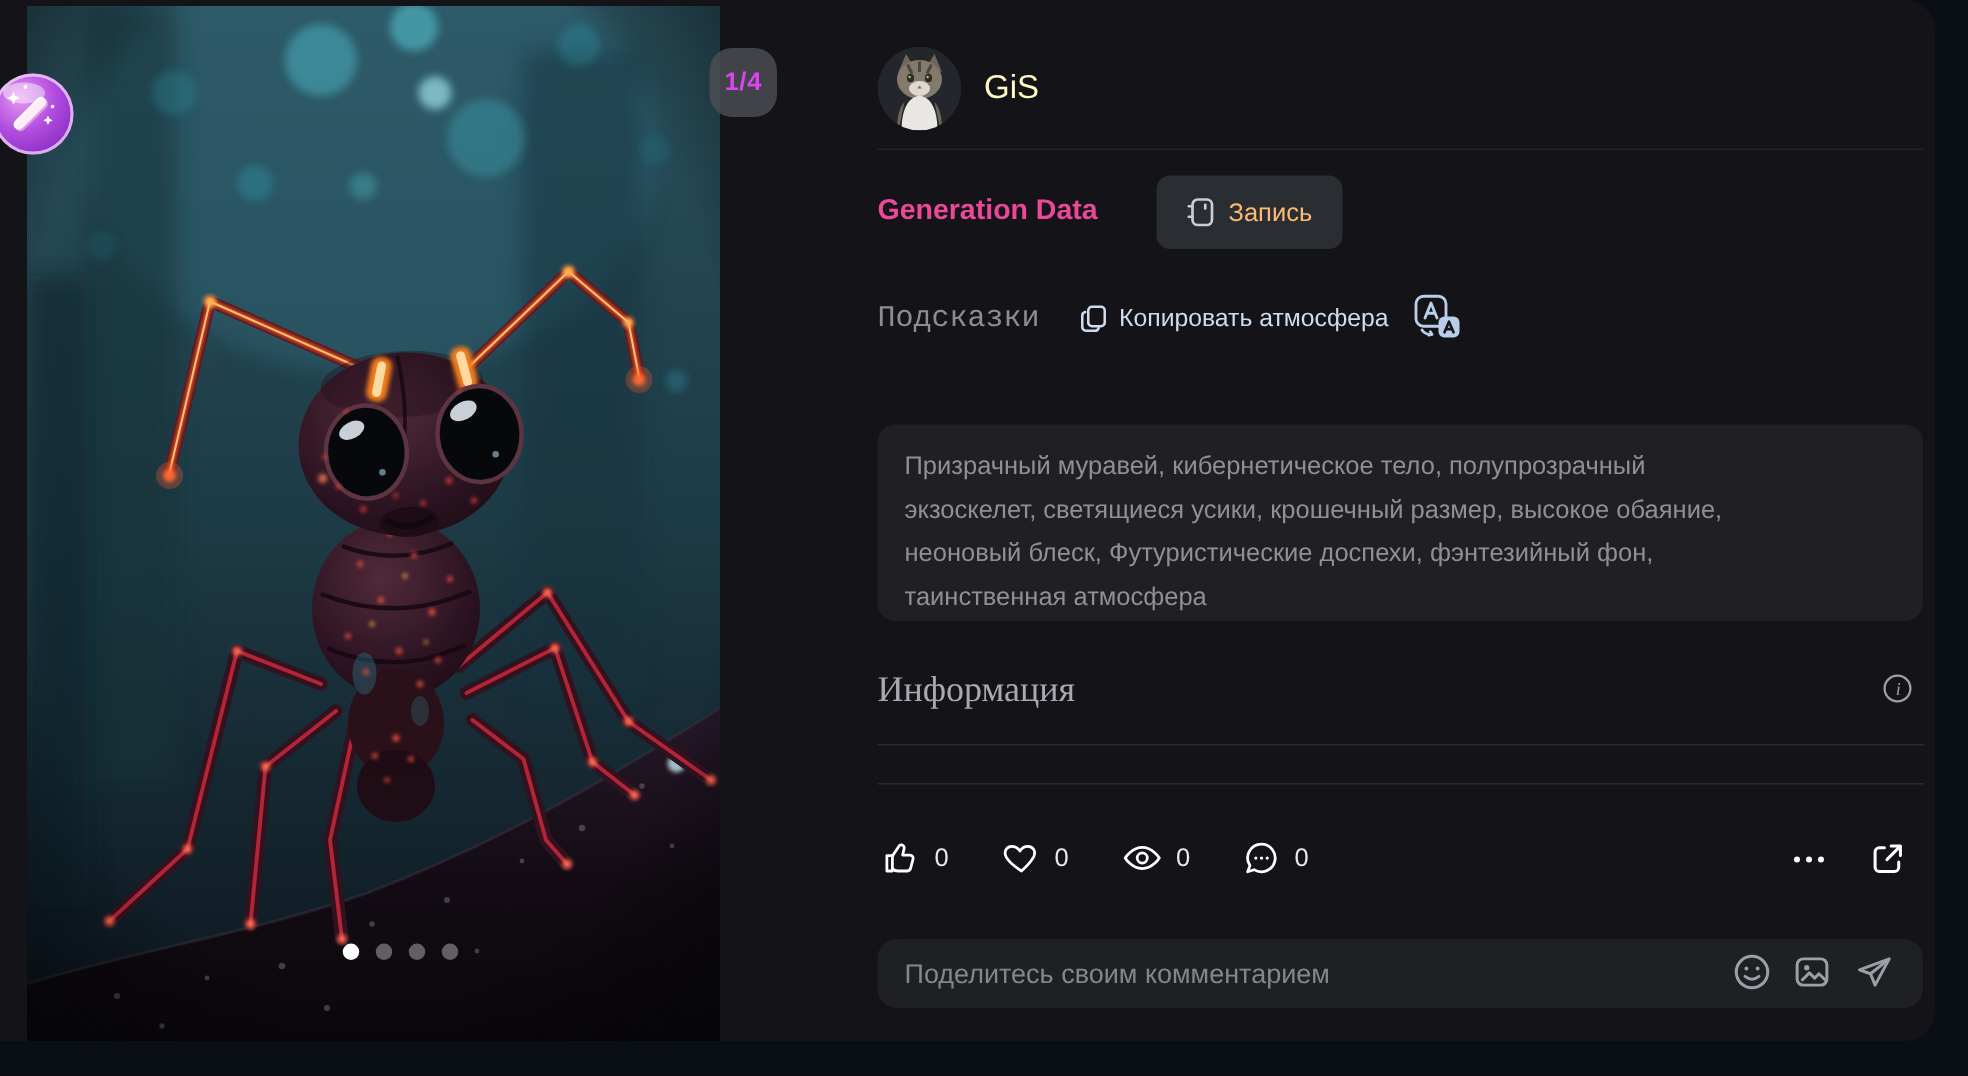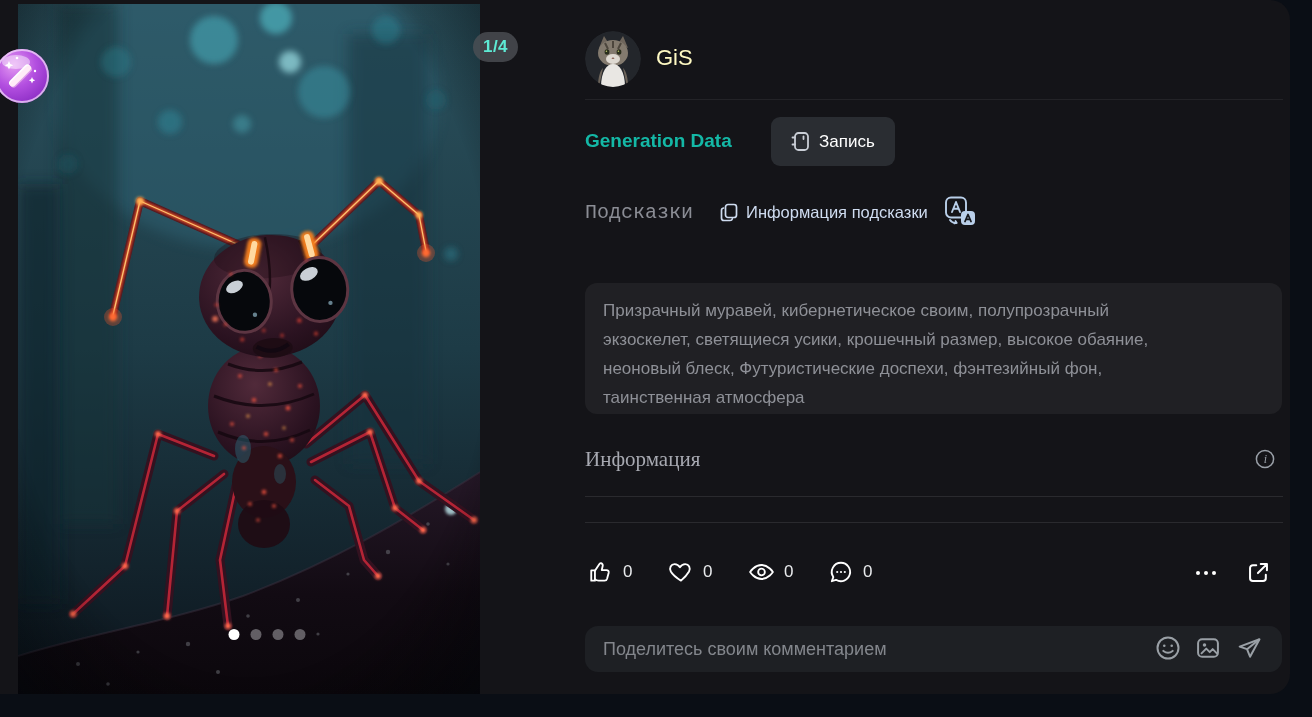--- a/index.html
+++ b/index.html
@@ -3,54 +3,54 @@
 <meta charset="utf-8">
 <style>
   * { margin:0; padding:0; box-sizing:border-box; }
   body { background:#05070b; font-family:"Liberation Sans", sans-serif; }
   .stage { position:relative; width:1312px; height:717px; background:#0a0e15; overflow:hidden; }
   .card { position:absolute; left:0; top:0; width:1290px; height:694px; background:#141418;
           border-radius:0 20px 20px 0; overflow:hidden; }
 
   
   .artwork { position:absolute; left:18px; top:4px; width:462px; height:690px; background:#10202a; }
-  .counter-badge { position:absolute; left:473px; top:32px; width:45px; height:30px;
-          background:rgba(78,81,86,.78); border-radius:15px; color:#5eead4; font-size:17px; font-weight:bold;
+  .counter-badge { position:absolute; left:473px; top:32px; width:45px; height:46px;
+          background:rgba(78,81,86,.78); border-radius:15px; color:#d946ef; font-size:17px; font-weight:bold;
           display:flex; align-items:center; justify-content:center; z-index:6; letter-spacing:.5px;}
   .dots { position:absolute; left:249px; bottom:54px; transform:translateX(-50%);
           display:flex; gap:11px; z-index:6; }
   .dot { width:11px; height:11px; border-radius:50%; background:rgba(200,200,205,.45); cursor:pointer; }
   .dot.active { background:#ffffff; }
   .wand-bubble { position:absolute; left:-6px; top:48px; width:56px; height:56px; z-index:7; cursor:pointer; }
 
   
   .content { position:absolute; left:585px; top:0; width:698px; height:694px; }
   .avatar { position:absolute; left:0; top:31px; width:56px; height:56px; border-radius:50%; overflow:hidden; cursor:pointer; }
   .username { position:absolute; left:71px; top:45px; font-size:22px; color:#fef9c3; font-weight:500; }
   .remix-btn { position:absolute; right:0; top:37px; width:157px; height:44px; border:none; border-radius:22px;
           background:#f2364d; color:#fff; font-size:20px; font-family:"Liberation Sans",sans-serif; cursor:pointer; }
   .hdr-divider { position:absolute; left:0; top:99px; width:698px; height:1px; background:#232327; }
 
-  .gen-title { position:absolute; left:0; top:130px; font-size:19px; font-weight:bold; color:#14b8a6;text-align:center; }
+  .gen-title { position:absolute; left:0; top:130px; font-size:19px; font-weight:bold; color:#ec4899;text-align:center; }
   .record-btn { position:absolute; left:186px; top:117px; height:49px; padding:0 20px; background:#2a2d32;
-          border:none; border-radius:9px; color:#ffffff; font-size:17px; display:flex; align-items:center; gap:9px;
+          border:none; border-radius:9px; color:#fdba74; font-size:17px; display:flex; align-items:center; gap:9px;
           font-family:"Liberation Sans",sans-serif; cursor:pointer; }
 
   .prompts-row { position:absolute; left:0; top:196px; display:flex; align-items:center; }
   .prompts-label { font-family:Liberation Mono, monospace; font-size:20px; color:#8b8d95; }
   .copy-btn { display:flex; align-items:center; gap:8px; background:none; border:none; color:#cfdcf0;
           font-size:16.5px; margin-left:27px; font-family:"Liberation Sans",sans-serif; cursor:pointer; }
   .translate-btn { background:none; border:none; margin-left:16px; cursor:pointer; height:32px; }
 
   .prompt-box { position:absolute; left:0; top:283px; width:697px; height:131px; background:#202024;
           border-radius:12px; padding:13px 18px; }
   .prompt-text { font-size:17px; line-height:29px; color:#8e9097; max-width:568px; }
 
   .info-row { position:absolute; left:0; top:447px; width:698px; }
-  .info-label { font-family:"Liberation Serif", serif; font-size:21px; color:#a7a9b1; }
+  .info-label { font-family:"Liberation Serif", serif; font-size:24px; color:#a7a9b1; }
   .info-icon { position:absolute; right:8px; top:2px; }
   .divider-a { position:absolute; left:0; top:496px; width:698px; height:1px; background:#2a2a2e; }
   .divider-b { position:absolute; left:0; top:522px; width:698px; height:1px; background:#2a2a2e; }
 
   .stats-row { position:absolute; left:0; top:559px; width:698px; height:32px; }
   .stat { position:absolute; display:flex; align-items:center; gap:9px; color:#e8eaec; font-size:17px; cursor:pointer; }
   .stat svg { display:block; }
   .more-btn { position:absolute; left:608px; top:2px; background:none; border:none; cursor:pointer; }
   .share-btn { position:absolute; left:660px; top:0; background:none; border:none; cursor:pointer; }
 
@@ -328,36 +328,36 @@
         <span>Запись</span>
       </button>
 
       <div class="prompts-row">
         <span class="prompts-label">Подсказки</span>
         <button class="copy-btn">
           <svg width="18" height="19" viewBox="0 0 18 19">
             <rect x="5.5" y="1.5" width="11" height="13" rx="2.5" fill="none" stroke="#cfdcf0" stroke-width="1.7"></rect>
             <path d="M3.5 5 A2.5 2.5 0 0 0 1.5 7.5 V15 a2.5 2.5 0 0 0 2.5 2.5 H10 a2.5 2.5 0 0 0 2.4-1.8" fill="none" stroke="#cfdcf0" stroke-width="1.7" stroke-linecap="round"></path>
           </svg>
-          <span>Информация подсказки</span>
+          <span>Копировать атмосфера</span>
         </button>
         <button class="translate-btn">
           <svg width="32" height="30" viewBox="0 0 32 30">
             <rect x="2" y="1.5" width="20" height="20" rx="5" fill="none" stroke="#b9cfe9" stroke-width="1.9"></rect>
             <path d="M8 16 L12 6 L16 16 M9.4 12.8 h5.2" fill="none" stroke="#b9cfe9" stroke-width="1.9" stroke-linecap="round" stroke-linejoin="round"></path>
             <path d="M6 24 q2 3 6 3" fill="none" stroke="#b9cfe9" stroke-width="1.9" stroke-linecap="round"></path>
             <path d="M10.5 27.5 L12.8 27 L11.5 25" fill="none" stroke="#b9cfe9" stroke-width="1.7" stroke-linecap="round" stroke-linejoin="round"></path>
             <rect x="17" y="15" width="14" height="14" rx="4" fill="#b9cfe9"></rect>
             <path d="M21 25.5 L24 18.5 L27 25.5 M22 23.4 h4" fill="none" stroke="#15171b" stroke-width="1.8" stroke-linecap="round" stroke-linejoin="round"></path>
           </svg>
         </button>
       </div>
 
       <div class="prompt-box">
-        <div class="prompt-text">Призрачный муравей, кибернетическое своим, полупрозрачный экзоскелет, светящиеся усики, крошечный размер, высокое обаяние, неоновый блеск, Футуристические доспехи, фэнтезийный фон, таинственная атмосфера</div>
+        <div class="prompt-text">Призрачный муравей, кибернетическое тело, полупрозрачный экзоскелет, светящиеся усики, крошечный размер, высокое обаяние, неоновый блеск, Футуристические доспехи, фэнтезийный фон, таинственная атмосфера</div>
       </div>
 
       <div class="info-row">
         <span class="info-label">Информация</span>
         <span class="info-icon">
           <svg width="20" height="20" viewBox="0 0 20 20">
             <circle cx="10" cy="10" r="8.6" fill="none" stroke="#9aa0a8" stroke-width="1.5"></circle>
             <text x="10.5" y="14.4" text-anchor="middle" font-family="Liberation Serif, serif" font-style="italic" font-size="12" fill="#9aa0a8">i</text>
           </svg>
         </span>

